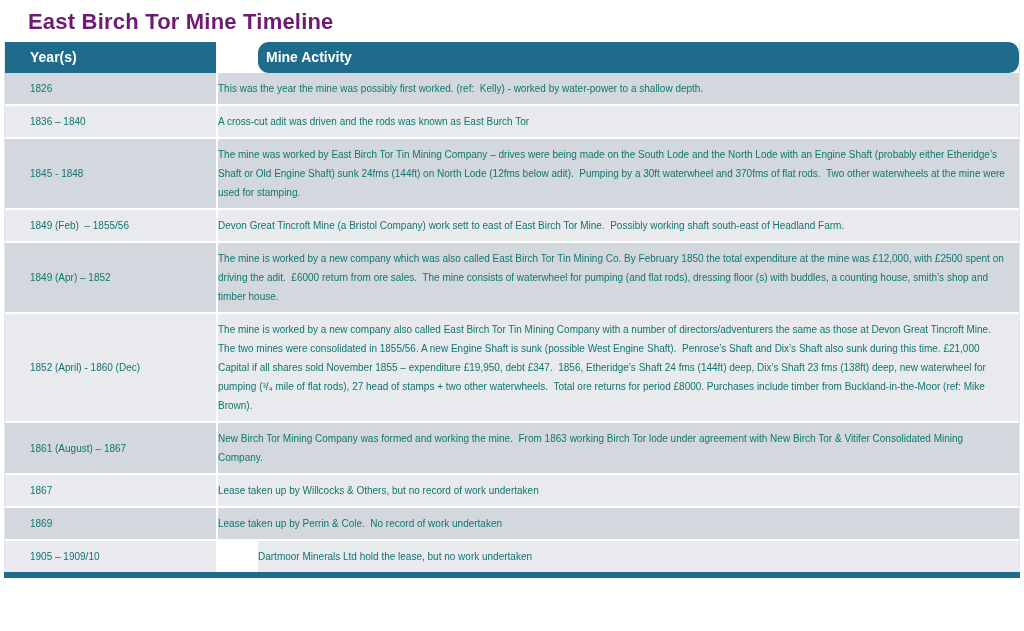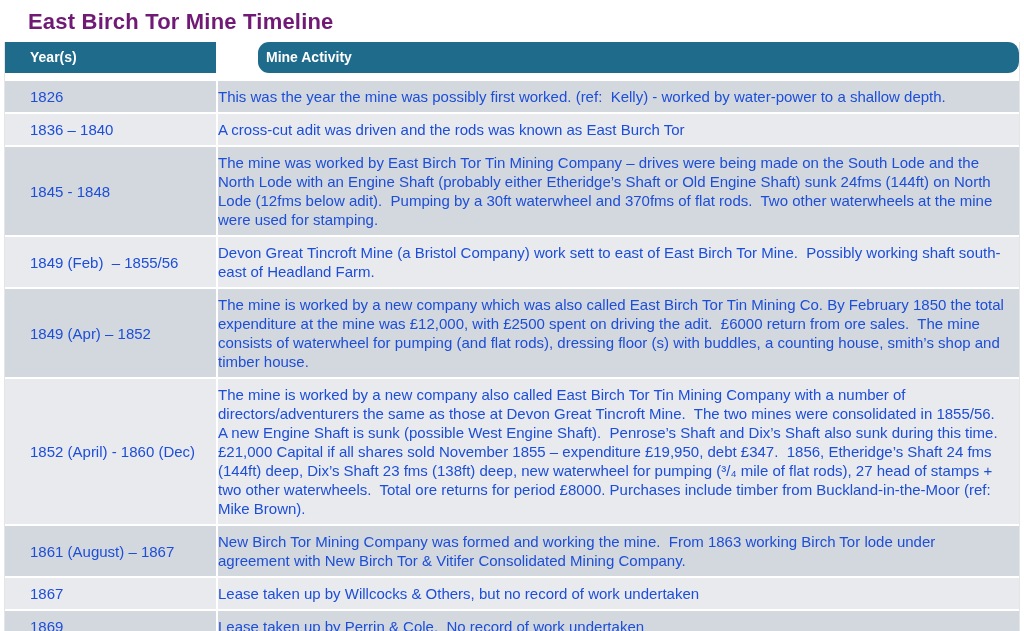--- a/index.html
+++ b/index.html
@@ -30,33 +30,33 @@
     border-left: 1px solid #e3e5e8;
     border-right: 1px solid #e3e5e8;
   }
   .t-row {
     display: grid;
     grid-template-columns: 211px 1fr;
     column-gap: 2px;
     background: #ffffff;
     margin-bottom: 2px;
   }
-  .t-row:last-child { margin-bottom: 8px; gap: 42px; }
+  .t-row:last-child { margin-bottom: 0; gap: 42px; }
   .t-head .cell {
     background: #1e6b8c;
     color: #ffffff;
     font-weight: bold;
     font-size: 14px;
     padding: 6px 10px 6px 25px;
   }
   .t-head .cell.activity { padding-left: 8px; border-radius: 11px; }
   .cell {
-    font-size: 15px;
+    font-size: 10px;
     line-height: 19px;
-    color: #1d4ed8;
+    color: #0f766e;
     padding: 6px 12px 6px 25px;
     white-space: pre-wrap;
     display: flex;
     flex-direction: column;
     justify-content: center;
     align-items: flex-start;
   }
   .cell.activity { padding-left: 0; padding-right: 14px; display: block; }
   .t-body .t-row:nth-child(odd) .cell { background: #d3d8de; }
   .t-body .t-row:nth-child(even) .cell { background: #e8eaee; }

